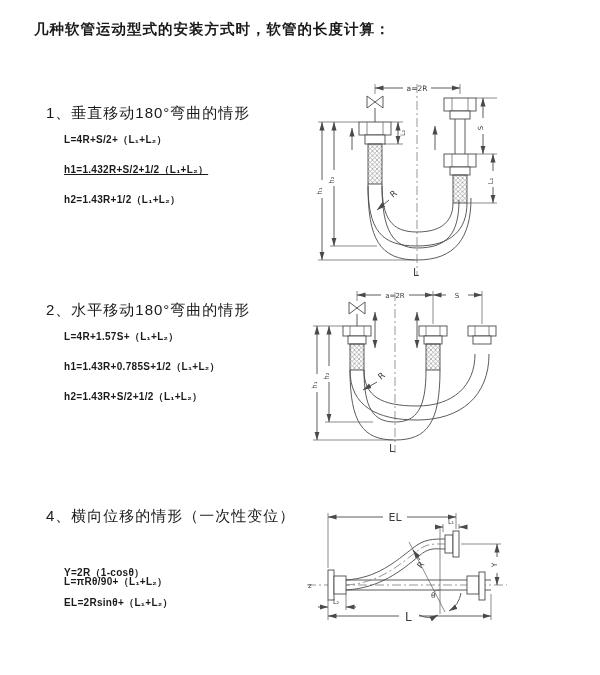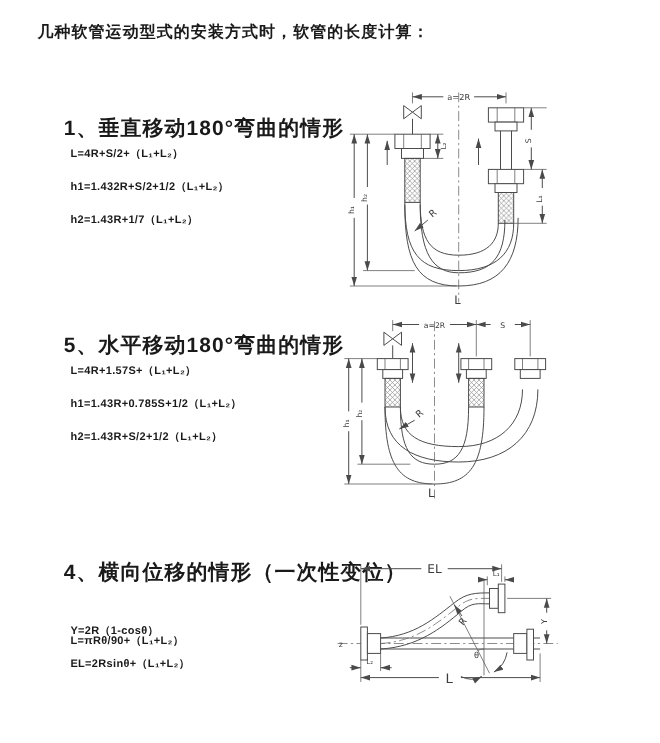--- a/index.html
+++ b/index.html
@@ -2,21 +2,21 @@
 <html><head>
 <meta charset="utf-8">
 <style>
   html,body{margin:0;padding:0;}
   body{
     width:600px;height:675px;background:#ffffff;position:relative;overflow:hidden;
     font-family:"Liberation Sans","DejaVu Sans",sans-serif;color:#1a1a1a;
   }
   .abs{position:absolute;}
   .doc-title{left:34px;top:20px;font-size:14.5px;font-weight:700;letter-spacing:1px;}
-  .sec-heading{left:46px;font-size:19px;font-weight:700;letter-spacing:1px;margin-left:12px;}
+  .sec-heading{left:46px;font-size:15px;font-weight:400;letter-spacing:1px;}
   .formula{left:64px;font-size:10px;font-weight:600;letter-spacing:.3px;white-space:pre;}
   svg{position:absolute;}
   svg text{font-family:"DejaVu Sans","Liberation Sans",sans-serif;fill:#3c3c3c;}
   .dline{stroke:#4a4a4a;stroke-width:.9;fill:none;}
   .thin{stroke:#5a5a5a;stroke-width:.7;fill:none;}
   .cl{stroke:#6a6a6a;stroke-width:.7;fill:none;stroke-dasharray:9 3 2 3;}
   .fitting{stroke:#4a4a4a;stroke-width:.9;fill:#ffffff;}
   .hatch{stroke:#4a4a4a;stroke-width:.9;fill:url(#xh);}
 </style>
 </head>
@@ -30,24 +30,24 @@
     <pattern id="xh" width="4.5" height="4.5" patternUnits="userSpaceOnUse">
       <path d="M0,4.5 L4.5,0 M0,0 L4.5,4.5" stroke="#8a8a8a" stroke-width="0.6"></path>
     </pattern>
   </defs>
 </svg>
 
 <div class="abs doc-title">几种软管运动型式的安装方式时，软管的长度计算：</div>
 
 <div class="abs sec-heading" style="top:104px;">1、垂直移动180°弯曲的情形</div>
 <div class="abs formula" style="top:133px;">L=4R+S/2+（L₁+L₂）</div>
-<div class="abs formula" style="top:163px;">h1=1.432R+S/2+1/2（L₁+L₂）</div>
-<div class="abs formula" style="top:193px;">h2=1.43R+1/7（L₁+L₂）</div>
-
-<div class="abs sec-heading" style="top:301px;">5、水平移动180°弯曲的情形</div>
+<div class="abs formula" style="top:163px;text-decoration:underline;">h1=1.432R+S/2+1/2（L₁+L₂）</div>
+<div class="abs formula" style="top:193px;">h2=1.43R+1/2（L₁+L₂）</div>
+
+<div class="abs sec-heading" style="top:301px;">2、水平移动180°弯曲的情形</div>
 <div class="abs formula" style="top:330px;">L=4R+1.57S+（L₁+L₂）</div>
 <div class="abs formula" style="top:360px;">h1=1.43R+0.785S+1/2（L₁+L₂）</div>
 <div class="abs formula" style="top:390px;">h2=1.43R+S/2+1/2（L₁+L₂）</div>
 
 <div class="abs sec-heading" style="top:507px;">4、横向位移的情形（一次性变位）</div>
 <div class="abs formula" style="top:536px;margin-top:39px;">L=πRθ/90+（L₁+L₂）</div>
 <div class="abs formula" style="top:566px;">Y=2R（1-cosθ）</div>
 <div class="abs formula" style="top:596px;">EL=2Rsinθ+（L₁+L₂）</div>
 
 <svg style="left:305px;top:70px;" width="290" height="215" viewBox="0 0 290 215">

